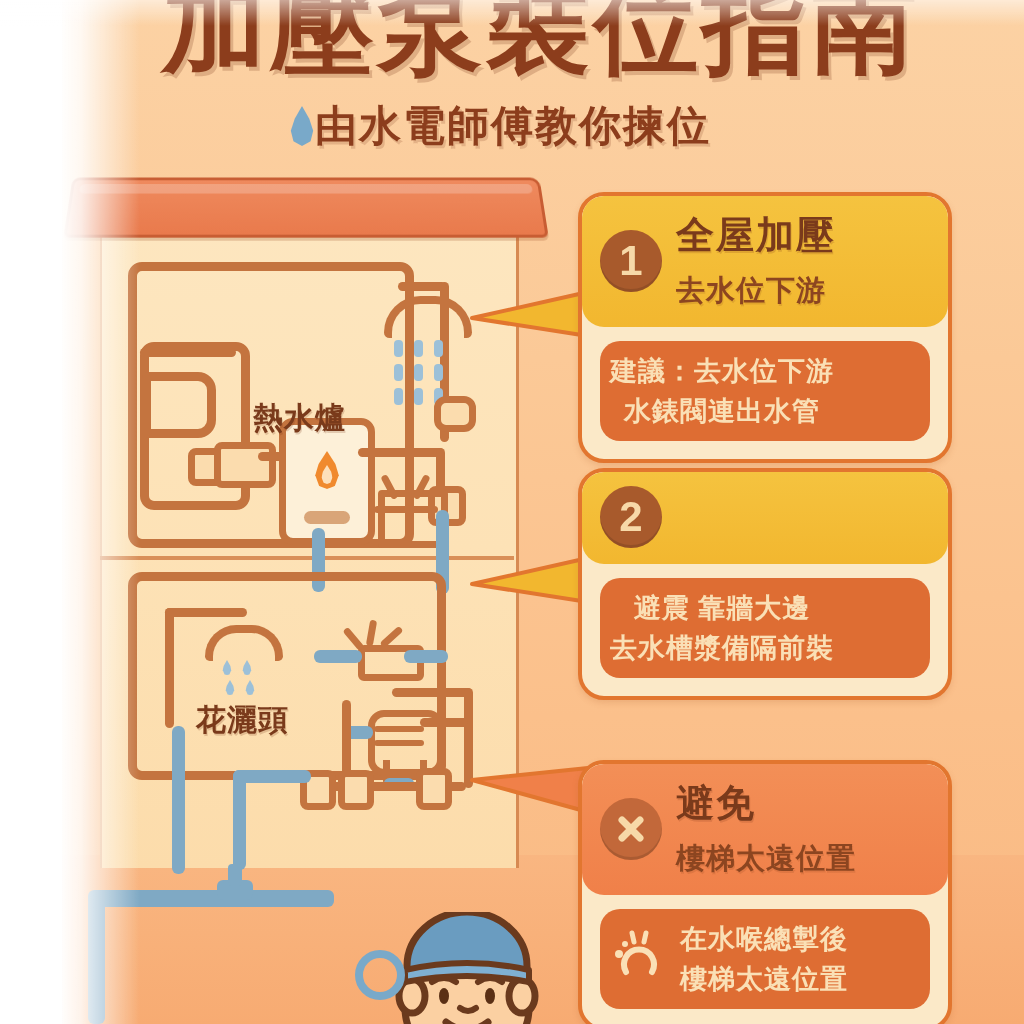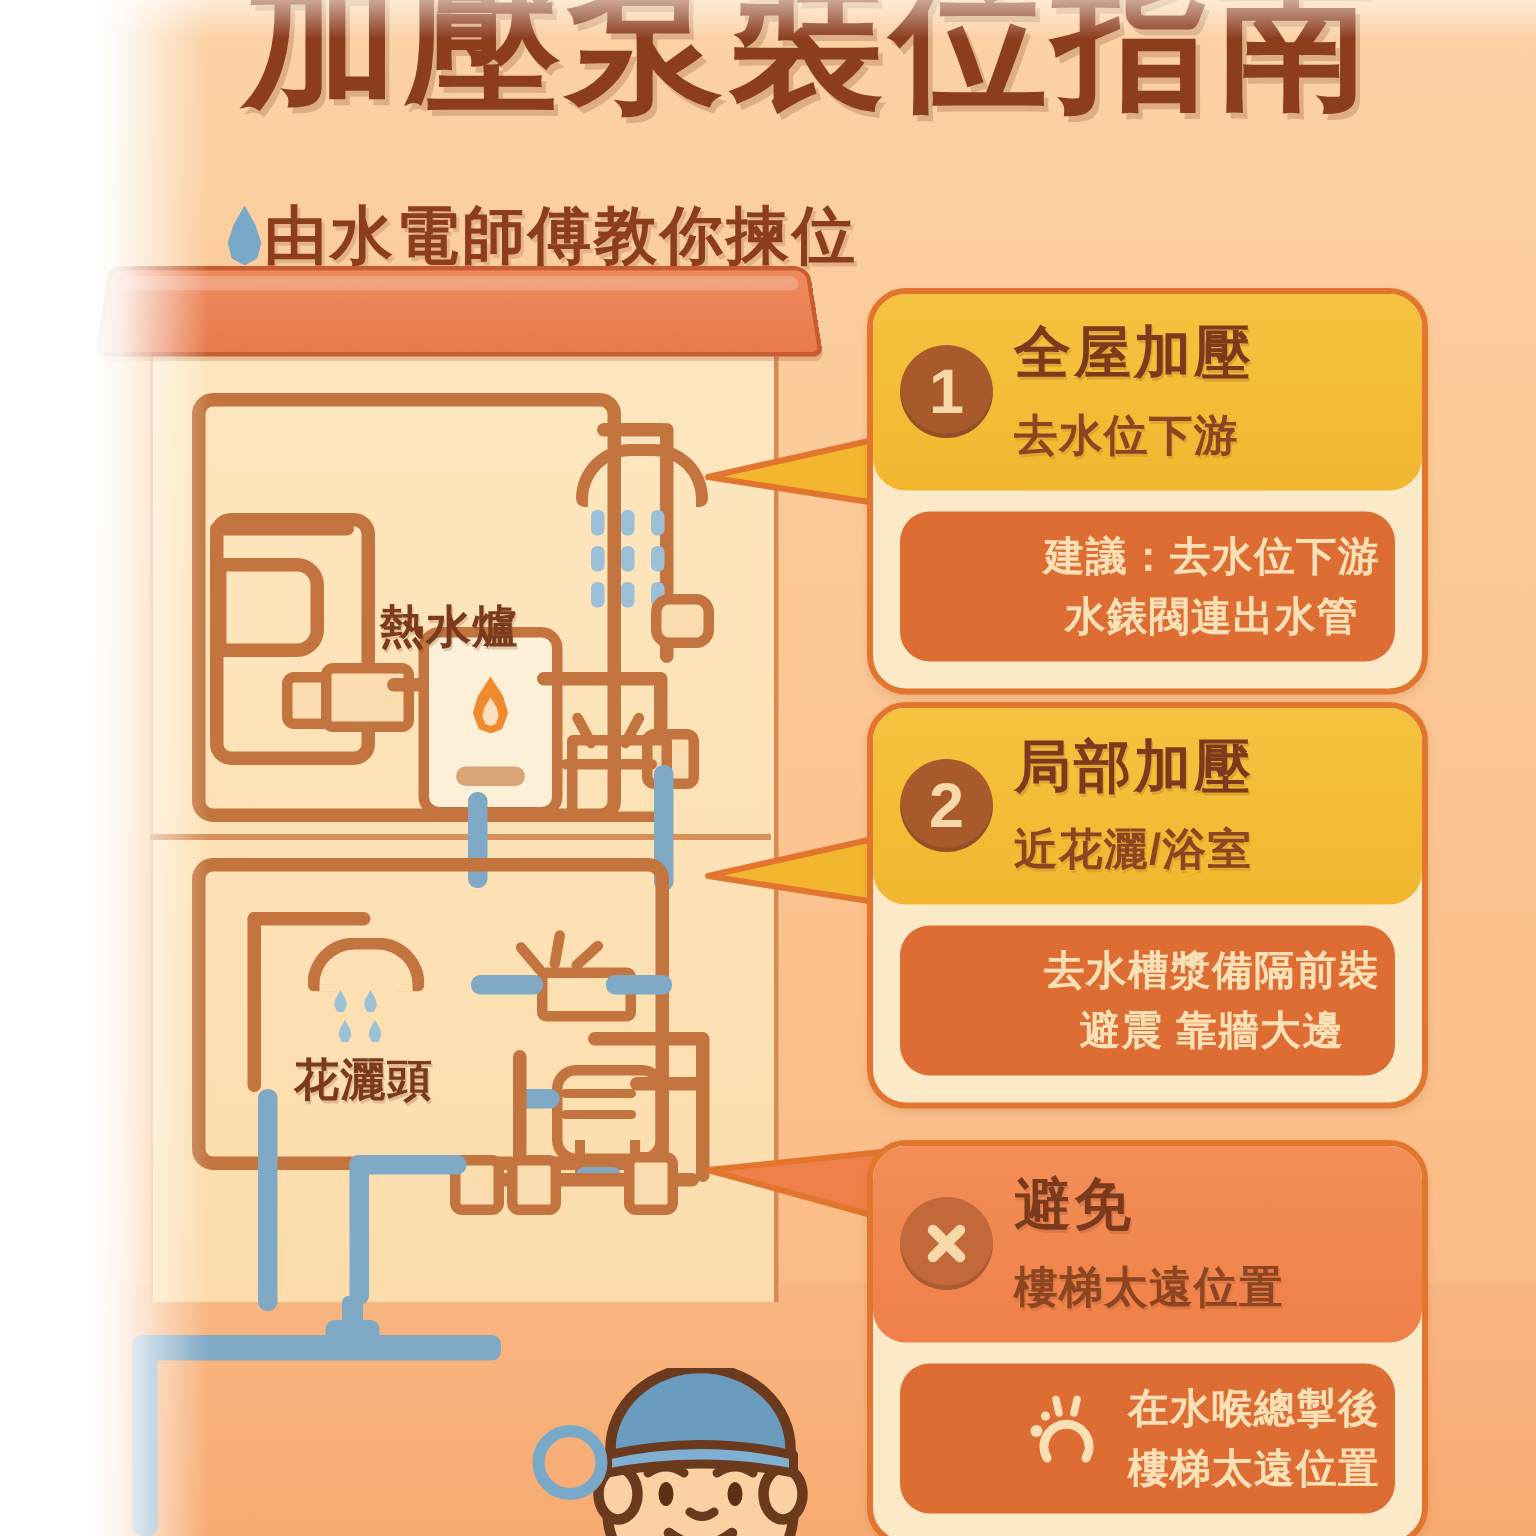--- a/index.html
+++ b/index.html
@@ -32,21 +32,21 @@
   .title{
     position:absolute;left:120px;top:-34px;width:840px;height:120px;
     text-align:center;
     font-size:104px;font-weight:bold;letter-spacing:4px;
     color:#8c3d1c;
     text-shadow:3px 4px 0 rgba(120,52,22,0.22);
     line-height:120px;white-space:nowrap;
   }
   .subtitle-row{
     position:absolute;left:150px;top:96px;width:700px;height:60px;
-    display:flex;align-items:center;gap:0;margin-top:31px;
+    display:flex;align-items:center;justify-content:center;gap:0;
   }
   .drop{
     width:26px;height:40px;background:#79a9c9;
     border-radius:50% 50% 50% 50%/62% 62% 38% 38%;
     transform:rotate(0deg);
     clip-path:polygon(50% 0%,78% 32%,93% 62%,83% 88%,50% 100%,17% 88%,7% 62%,22% 32%);
   }
   .subtitle{
     font-size:42px;font-weight:bold;color:#8c3d1c;letter-spacing:2px;
     text-shadow:2px 3px 0 rgba(120,52,22,0.18);white-space:nowrap;
@@ -168,21 +168,21 @@
     text-shadow:1px 2px 0 rgba(120,52,22,.18);
   }
   .head-sub{
     font-size:29px;font-weight:bold;color:#8c4520;letter-spacing:1px;white-space:nowrap;
     text-shadow:1px 2px 0 rgba(120,52,22,.15);
   }
   .card-foot{
     margin:14px 18px 18px 18px;border-radius:20px;
     background:#de6d33;padding:12px 10px;text-align:center;
   }
-  .foot-row{display:flex;align-items:center;justify-content:flex-end;gap:12px;}
+  .foot-row{display:flex;align-items:center;justify-content:flex-start;gap:12px;}
   .foot-lines{display:flex;flex-direction:column;gap:4px;}
   .foot-text{
     font-size:27px;font-weight:bold;color:#fae0b6;letter-spacing:1px;white-space:nowrap;
   }
   .bulb svg{width:58px;height:58px;}
 
   
   .pointer{position:absolute;}
   .pointer svg{display:block;}
 
@@ -343,30 +343,26 @@
           <div class="foot-text">建議：去水位下游</div>
           <div class="foot-text">水錶閥連出水管</div>
         </div>
       </div>
     </div>
   </div>
 
   <div class="card" style="top:468px;">
     <div class="card-head head-gold">
       <div class="badge">2</div>
-      <div class="head-text">
-        <div class="head-main">局部加壓</div>
-        <div class="head-sub">近花灑/浴室</div>
-      </div>
     </div>
     <div class="card-foot">
       <div class="foot-row">
         <div class="foot-lines">
+          <div class="foot-text">避震 靠牆大邊</div>
           <div class="foot-text">去水槽漿備隔前裝</div>
-          <div class="foot-text">避震 靠牆大邊</div>
         </div>
       </div>
     </div>
   </div>
 
   <div class="card" style="top:760px;">
     <div class="card-head head-orange">
       <div class="badge badge-x">
         <svg viewBox="0 0 36 36" aria-hidden="true">
           <path d="M9 9 L27 27 M27 9 L9 27" stroke="#f7d9a8" stroke-width="7" stroke-linecap="round"></path>

